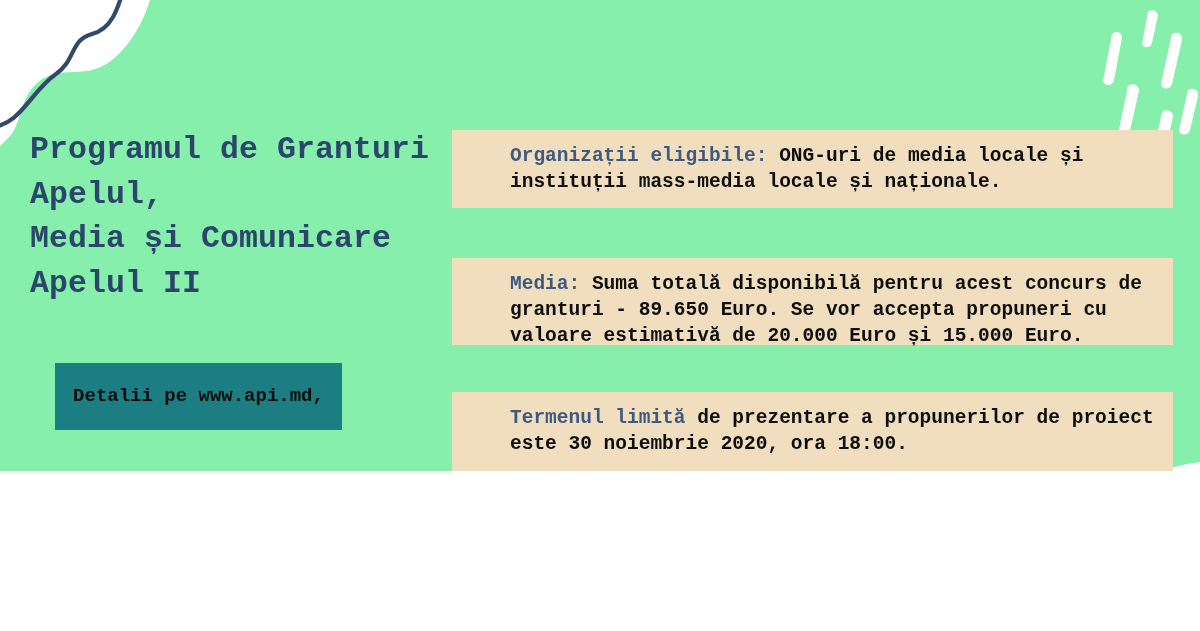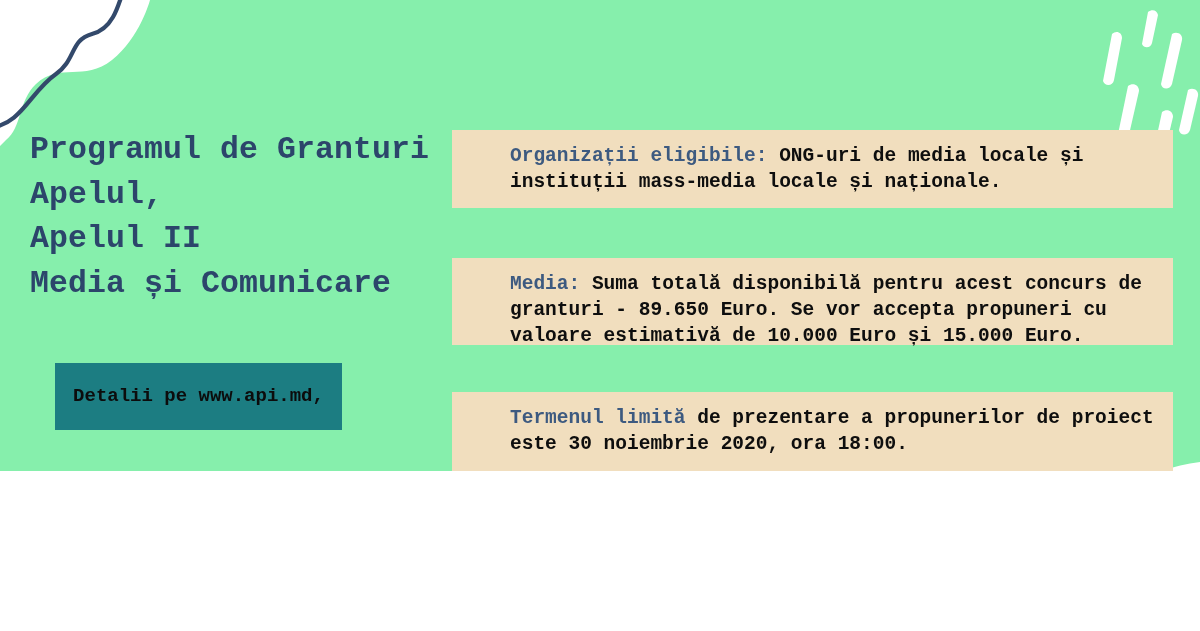--- a/index.html
+++ b/index.html
@@ -124,39 +124,39 @@
       <path d="M1166,524 c5,-4 11,-1 11,5 l-9,44 c-2,6 -10,6 -11,0 z"></path>
       <path d="M1126,566 c5,-4 11,-1 11,5 l-10,48 c-2,6 -10,6 -11,0 z"></path>
       <path d="M1178,588 c5,-4 11,-1 11,5 l-9,42 c-2,6 -10,6 -11,0 z"></path>
       <path d="M1192,540 c5,-4 11,-1 11,5 l-7,28 c-2,6 -10,6 -11,0 z"></path>
     </g>
   </svg>
 
   <div class="title-block">
     <div class="title-line">Programul de Granturi</div>
     <div class="title-line">Apelul,</div>
+    <div class="title-line">Media și Comunicare</div>
     <div class="title-line">Apelul II</div>
-    <div class="title-line">Media și Comunicare</div>
   </div>
 
   <div class="cta-box">
     <div class="cta-line">Detalii pe www.api.md,</div>
   </div>
 
   <div class="info-box" id="box-1">
     <div class="info-text">
       <span class="info-label">Organizații eligibile:</span>
       <span>ONG-uri de media locale și instituții mass-media locale și naționale.</span>
     </div>
   </div>
 
   <div class="info-box" id="box-2">
     <div class="info-text">
       <span class="info-label">Media:</span>
-      <span>Suma totală disponibilă pentru acest concurs de granturi - 89.650 Euro. Se vor accepta propuneri cu valoare estimativă de 10.000 Euro și 15.000 Euro.</span>
+      <span>Suma totală disponibilă pentru acest concurs de granturi - 89.650 Euro. Se vor accepta propuneri cu valoare estimativă de 20.000 Euro și 15.000 Euro.</span>
     </div>
   </div>
 
   <div class="info-box" id="box-3">
     <div class="info-text">
       <span class="info-label">Termenul limită</span>
       <span>de prezentare a propunerilor de proiect este 30 noiembrie 2020, ora 18:00.</span>
     </div>
   </div>
 

